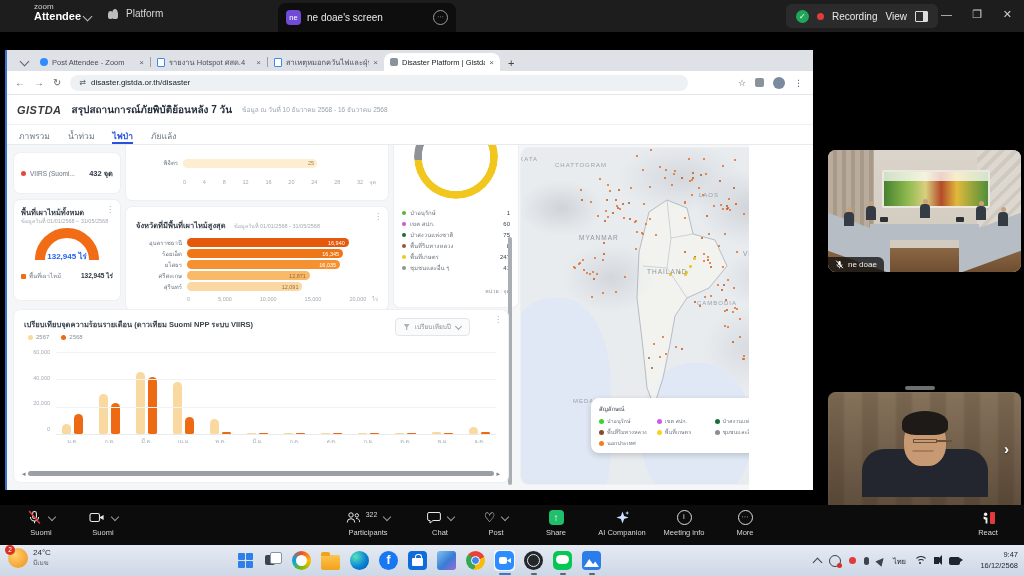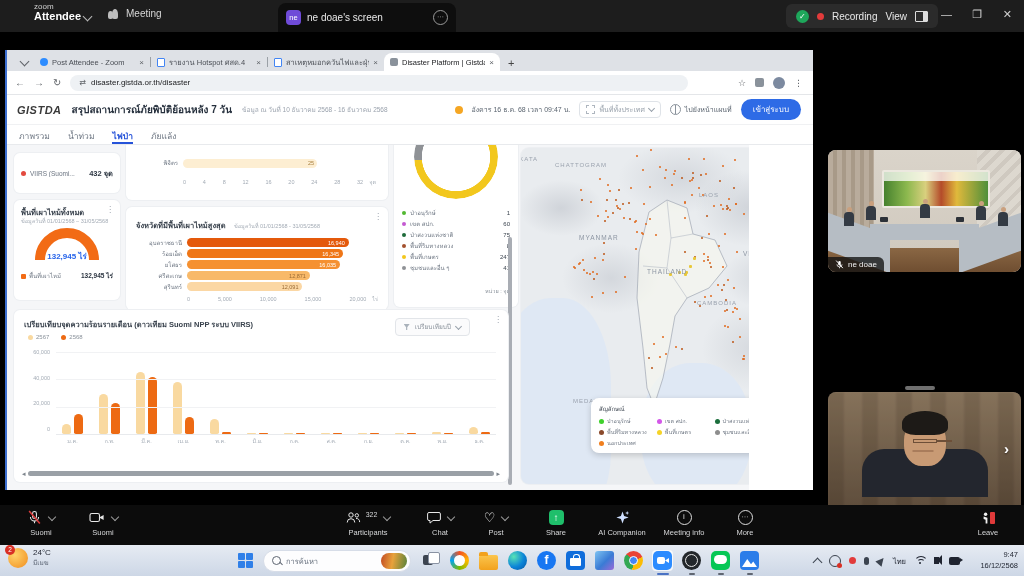--- a/index.html
+++ b/index.html
@@ -278,21 +278,21 @@
 <body>
 
 <div id="titlebar">
   <div class="brand">
     <div class="b1">zoom</div>
     <div class="b2">Attendee</div>
   </div>
   <div class="tb-chev"></div>
   <div class="meet-tab">
     <div class="ppl-ico"></div>
-    <span>Meeting</span>
+    <span>Platform</span>
   </div>
   <div class="screen-tab">
     <div class="ne-avatar">ne</div>
     <span class="lbl">ne doae's screen</span>
     <div class="circ-ell">⋯</div>
   </div>
   <div class="tb-right">
     <div class="shield">✓</div>
     <div class="recdot"></div>
     <span>Recording</span>
@@ -348,34 +348,20 @@
         <span class="ub-ic" style="width:9px;height:9px;background:#8a929b;border-radius:2px;display:inline-block;"></span>
         <div class="avatar-g"></div>
         <span class="ub-ic">⋮</span>
       </div>
     </div>
 
     <div class="dhead">
       <span class="glogo">GISTDA</span>
       <span class="dtitle">สรุปสถานการณ์ภัยพิบัติย้อนหลัง 7 วัน</span>
       <span class="dsub">ข้อมูล ณ วันที่ 10 ธันวาคม 2568 - 16 ธันวาคม 2568</span>
-      <div class="dh-right">
-        <div class="clock-ico"></div>
-        <span class="ddate">อังคาร 16 ธ.ค. 68 เวลา 09:47 น.</span>
-        <div class="areapill">
-          <div class="sq-ico"></div>
-          <span>พื้นที่ทั้งประเทศ</span>
-          <div class="chev"></div>
-        </div>
-        <div class="maplink">
-          <div class="globe-ico"></div>
-          <span>ไปยังหน้าแผนที่</span>
-        </div>
-        <div class="loginbtn">เข้าสู่ระบบ</div>
-      </div>
     </div>
 
     <div class="dtabs">
       <div class="dtab">ภาพรวม</div>
       <div class="dtab">น้ำท่วม</div>
       <div class="dtab active">ไฟป่า</div>
       <div class="dtab">ภัยแล้ง</div>
     </div>
 
     <div id="content">
@@ -1012,21 +998,21 @@
   </div>
 
   <div class="zti" style="left:962px;width:52px;">
     <div class="ic">
       <svg width="15" height="14" viewBox="0 0 15 14">
         <rect x="9" y="1" width="5" height="12" rx="1" fill="#e03a3a"></rect>
         <circle cx="4.6" cy="3.2" r="1.7" fill="#f0f0f0"></circle>
         <path d="M2.6 5.6 L6.4 6.8 V12.6 H4.6 V8.8 L2.6 8 Z" fill="#f0f0f0"></path>
       </svg>
     </div>
-    <div class="lb">Leave</div>
+    <div class="lb">React</div>
   </div>
 </div>
 
 <div id="taskbar">
   <div class="weather">
     <div class="wico">
       <div class="wbadge">2</div>
     </div>
     <div>
       <div class="wtemp">24°C</div>
@@ -1034,25 +1020,20 @@
     </div>
   </div>
 
   <div id="tb-center">
     <div class="start">
         <i></i>
         <i></i>
         <i></i>
         <i></i>
       </div>
-    <div class="searchpill">
-      <div class="mag"></div>
-      <span>การค้นหา</span>
-      <div class="spimg"></div>
-    </div>
     <div class="tbi taskview"></div>
     <div class="tbi copilot"></div>
     <div class="tbi folder"></div>
     <div class="tbi edge"></div>
     <div class="tbi fb">f</div>
     <div class="tbi store"></div>
     <div class="tbi cube"></div>
     <div class="tbi chrome"></div>
     <div class="zoomapp-wrap">
       <div class="tbi zoomapp">

